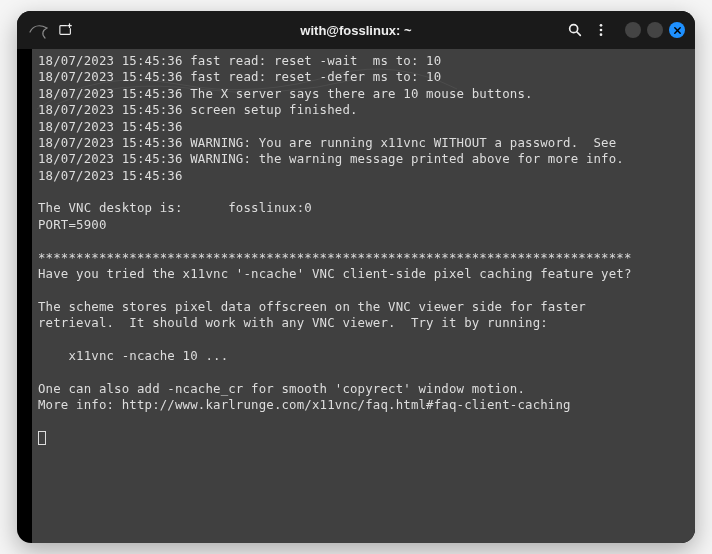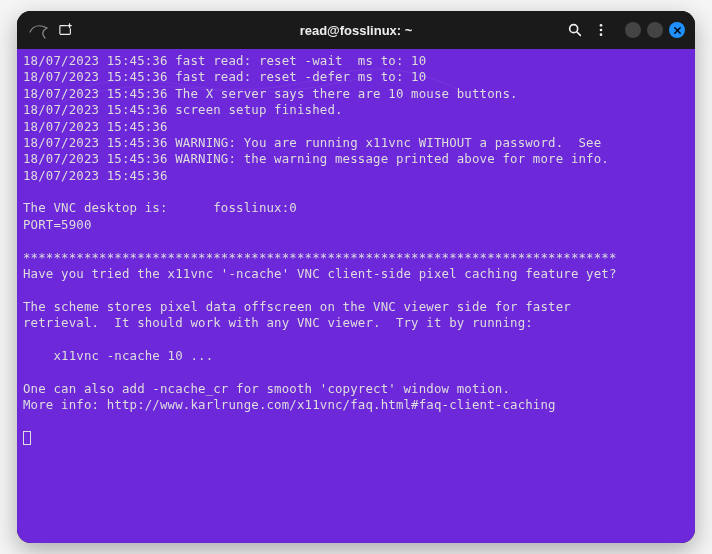--- a/index.html
+++ b/index.html
@@ -95,30 +95,31 @@
     }
     .logo {
       width: 24px;
       height: 24px;
       display: flex;
       align-items: center;
       justify-content: center;
     }
     .terminal {
       flex: 1;
-      background: #6d28d9;
+      background: #404040;
       color: #ddd;
       font-family: "DejaVu Sans Mono", "Liberation Mono", monospace;
       font-size: 12.4px;
       line-height: 1.32;
       padding: 4px 6px;
       white-space: pre;
       overflow: hidden;
       font-weight: 500;
       letter-spacing: 0.15px;
+      margin-left: 15px;
     }
     .cursor {
       display: inline-block;
       width: 8px;
       height: 14px;
       border: 1px solid #ddd;
       vertical-align: text-bottom;
     }
     .dragon-bg {
       position: absolute;
@@ -143,21 +144,21 @@
         </svg>
       </div>
       <div class="icon-btn newtab-btn">
         <svg viewBox="0 0 16 16" fill="#eee">
           <rect x="1" y="3" width="12" height="10" rx="1" fill="none" stroke="#eee" stroke-width="1.3"></rect>
           <rect x="9" y="0" width="6" height="6" fill="#1a1a1a"></rect>
           <path d="M12 1 L12 5 M10 3 L14 3" stroke="#eee" stroke-width="1.5" stroke-linecap="round"></path>
         </svg>
       </div>
     </div>
-    <div class="titlebar-center">read@fosslinux: ~</div>
+    <div class="titlebar-center">with@fosslinux: ~</div>
     <div class="titlebar-right">
       <div class="icon-btn">
         <svg viewBox="0 0 24 24" fill="none" stroke="#eee" stroke-width="2.5">
           <circle cx="10" cy="10" r="6"></circle>
           <line x1="15" y1="15" x2="20" y2="20" stroke-linecap="round"></line>
         </svg>
       </div>
       <div class="icon-btn">
         <svg viewBox="0 0 24 24" fill="#eee">
           <circle cx="12" cy="5" r="2"></circle>

